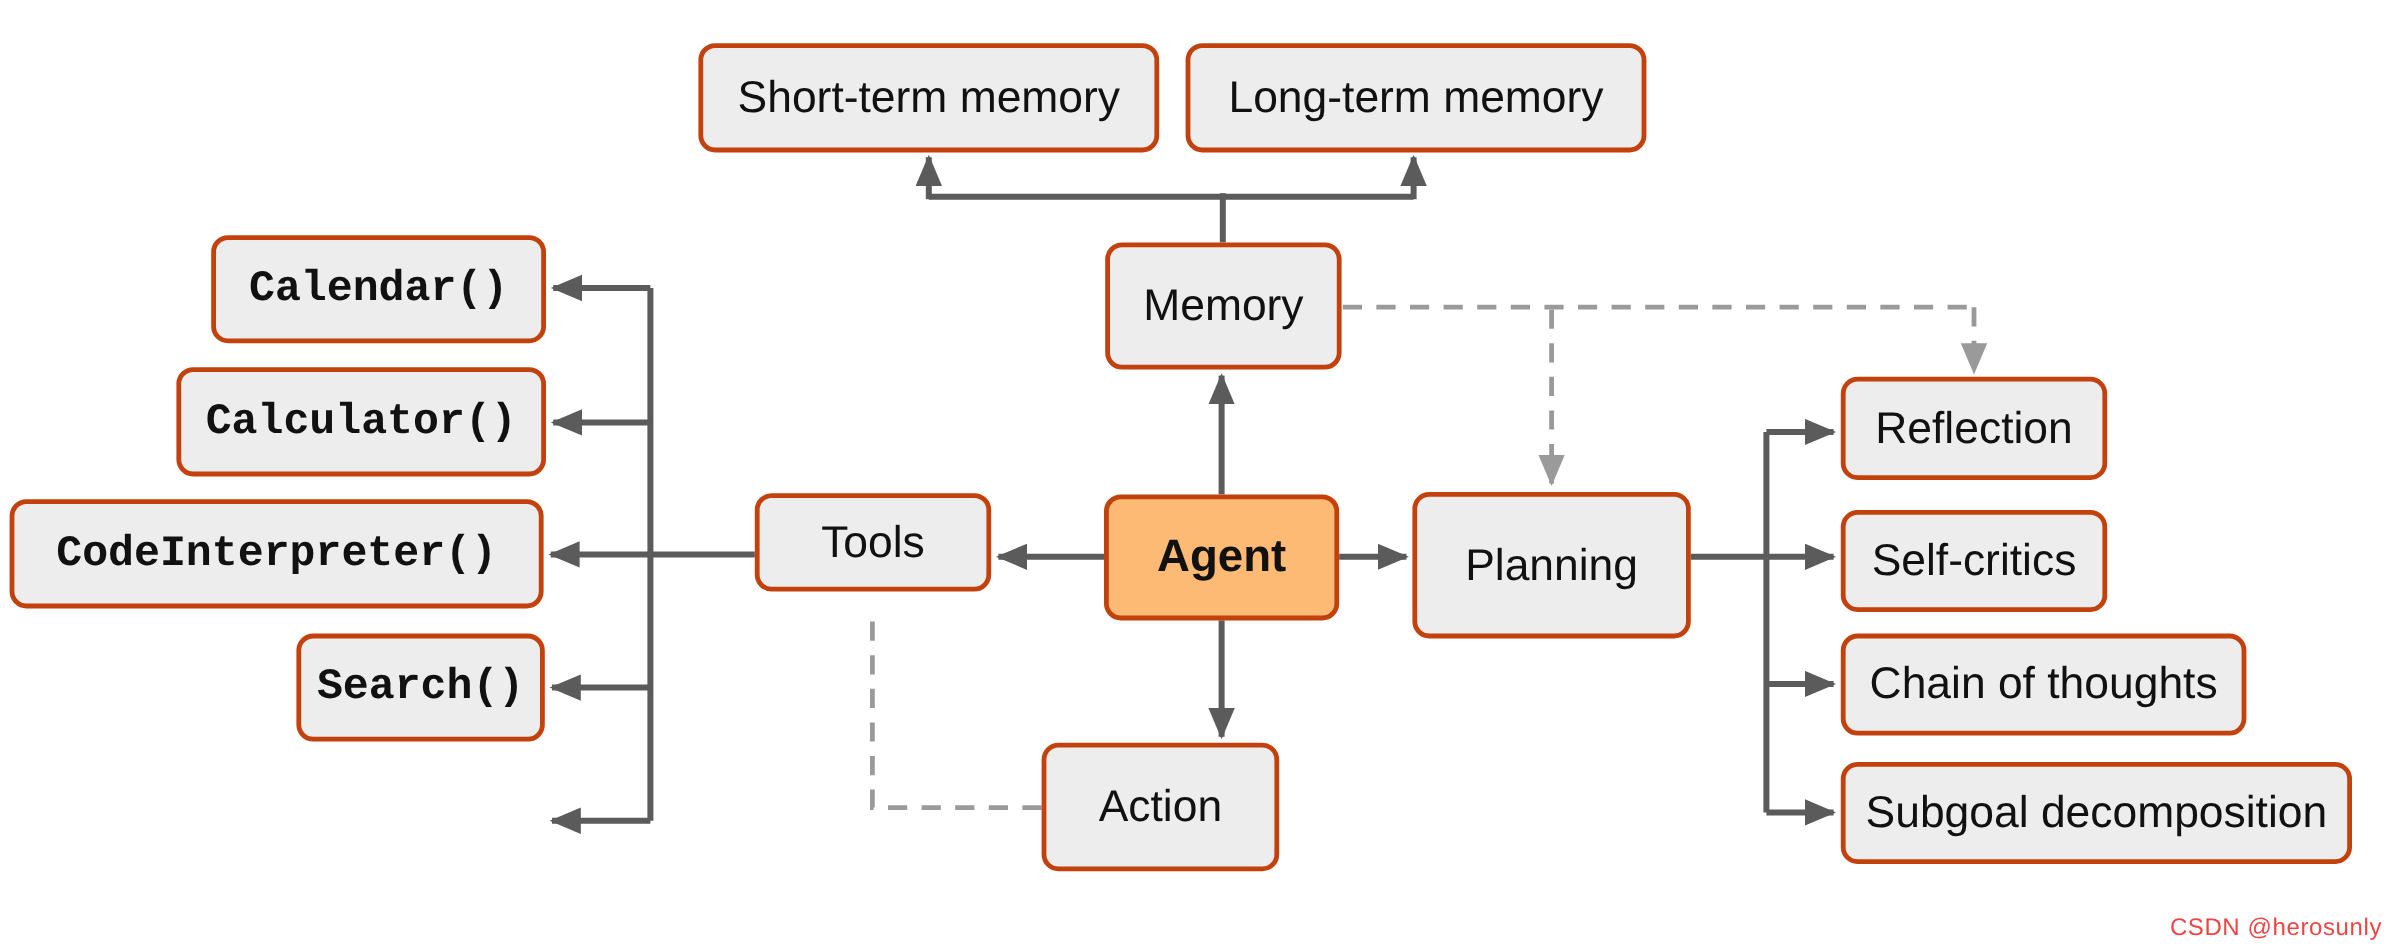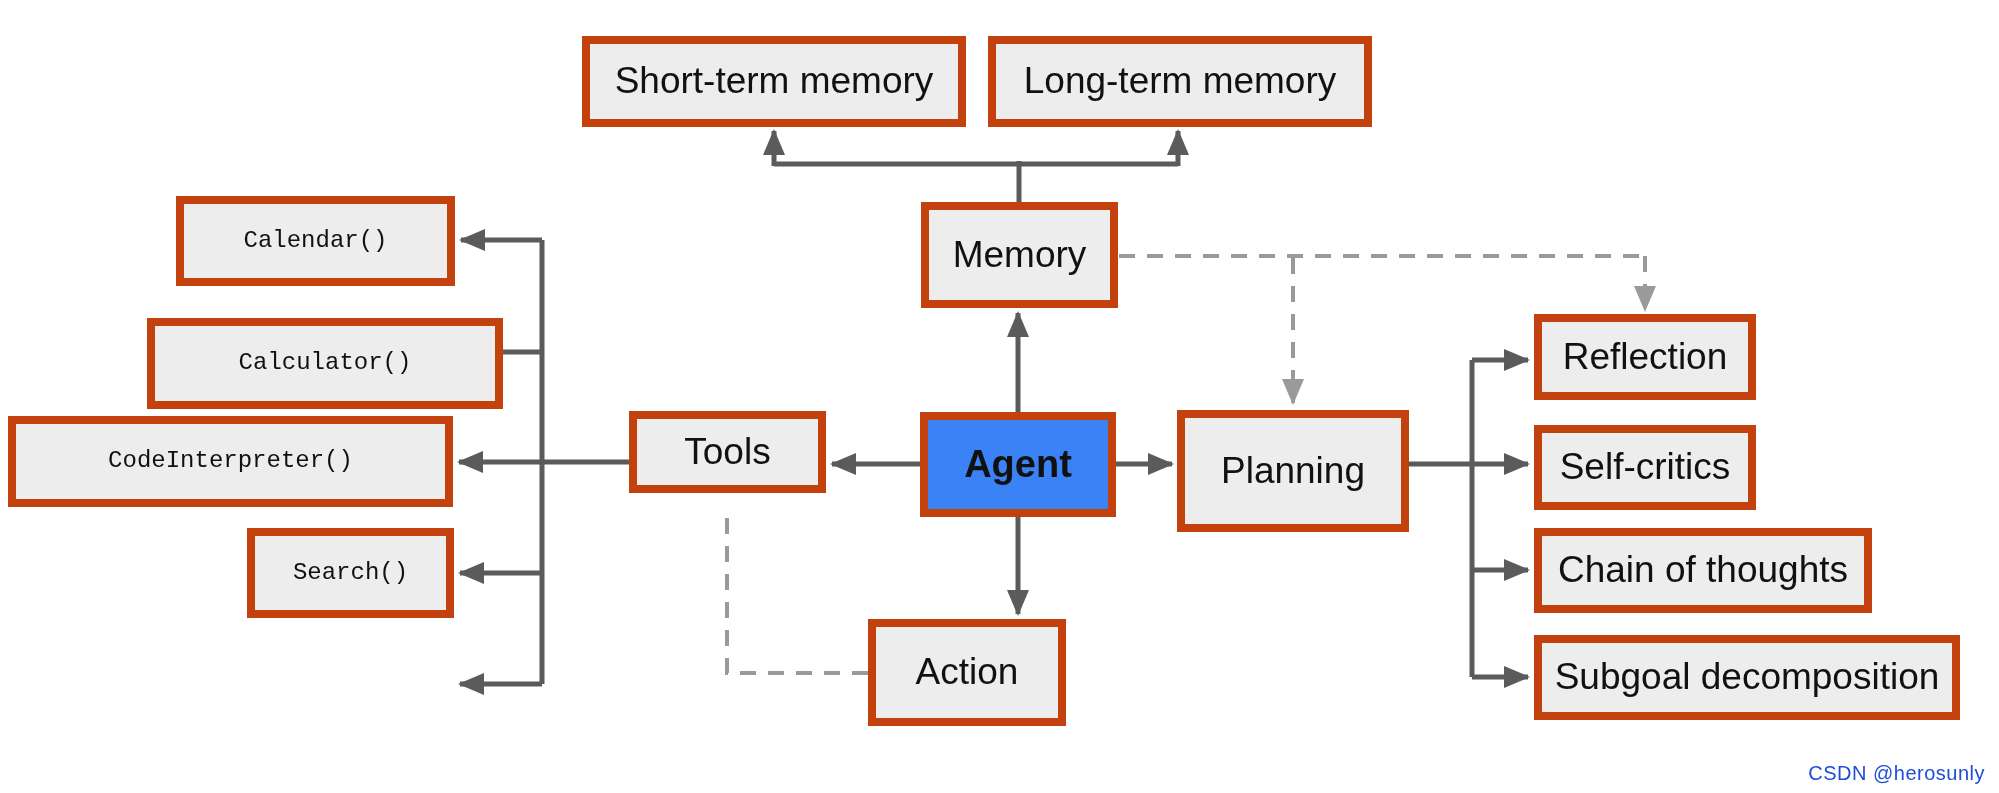--- a/index.html
+++ b/index.html
@@ -14,45 +14,45 @@
   }
   #wires {
     position: absolute;
     left: 0; top: 0;
     width: 1999px; height: 793px;
   }
   .node {
     position: absolute;
     box-sizing: border-box;
     background: #ededed;
-    border: 8px solid #c2410c;
-    border-radius: 0;
+    border: 4px solid #c2410c;
+    border-radius: 14px;
     display: flex;
     align-items: center;
     justify-content: center;
     font-size: 37px;
     line-height: 1.1;
     white-space: nowrap;
   }
   .node.agent {
-    background: #3b82f6;
+    background: #fdba74;
     font-weight: bold;
     font-size: 38px;
   }
   .node.mono {
     font-family: "Liberation Mono", "DejaVu Sans Mono", monospace;
-    font-weight: normal;
-    font-size: 24px;
+    font-weight: bold;
+    font-size: 36px;
   }
   .watermark {
     position: absolute;
     right: 14px;
     bottom: 8px;
     font-size: 20px;
-    color: #1d4ed8;
+    color: #ef4444;
     letter-spacing: 0.5px;
     margin-left: 44px;
   }
 </style>
 </head>
 <body>
 
 <div id="canvas">
 
   <svg id="wires" viewBox="0 0 1999 793" xmlns="http://www.w3.org/2000/svg">
@@ -114,21 +114,21 @@
   <div class="node" style="left:1177px; top:410px; width:232px; height:122px">
     <span>Planning</span>
   </div>
   <div class="node" style="left:868px; top:619px; width:198px; height:107px">
     <span>Action</span>
   </div>
 
   <div class="node mono" style="left:176px; top:196px; width:279px; height:90px">
     <span>Calendar()</span>
   </div>
-  <div class="node mono" style="left:147px; top:318px; width:356px; height:91px">
+  <div class="node mono" style="left:147px; top:306px; width:308px; height:91px">
     <span>Calculator()</span>
   </div>
   <div class="node mono" style="left:8px; top:416px; width:445px; height:91px">
     <span>CodeInterpreter()</span>
   </div>
   <div class="node mono" style="left:247px; top:528px; width:207px; height:90px">
     <span>Search()</span>
   </div>
 
   <div class="node" style="left:1534px; top:314px; width:222px; height:86px">

